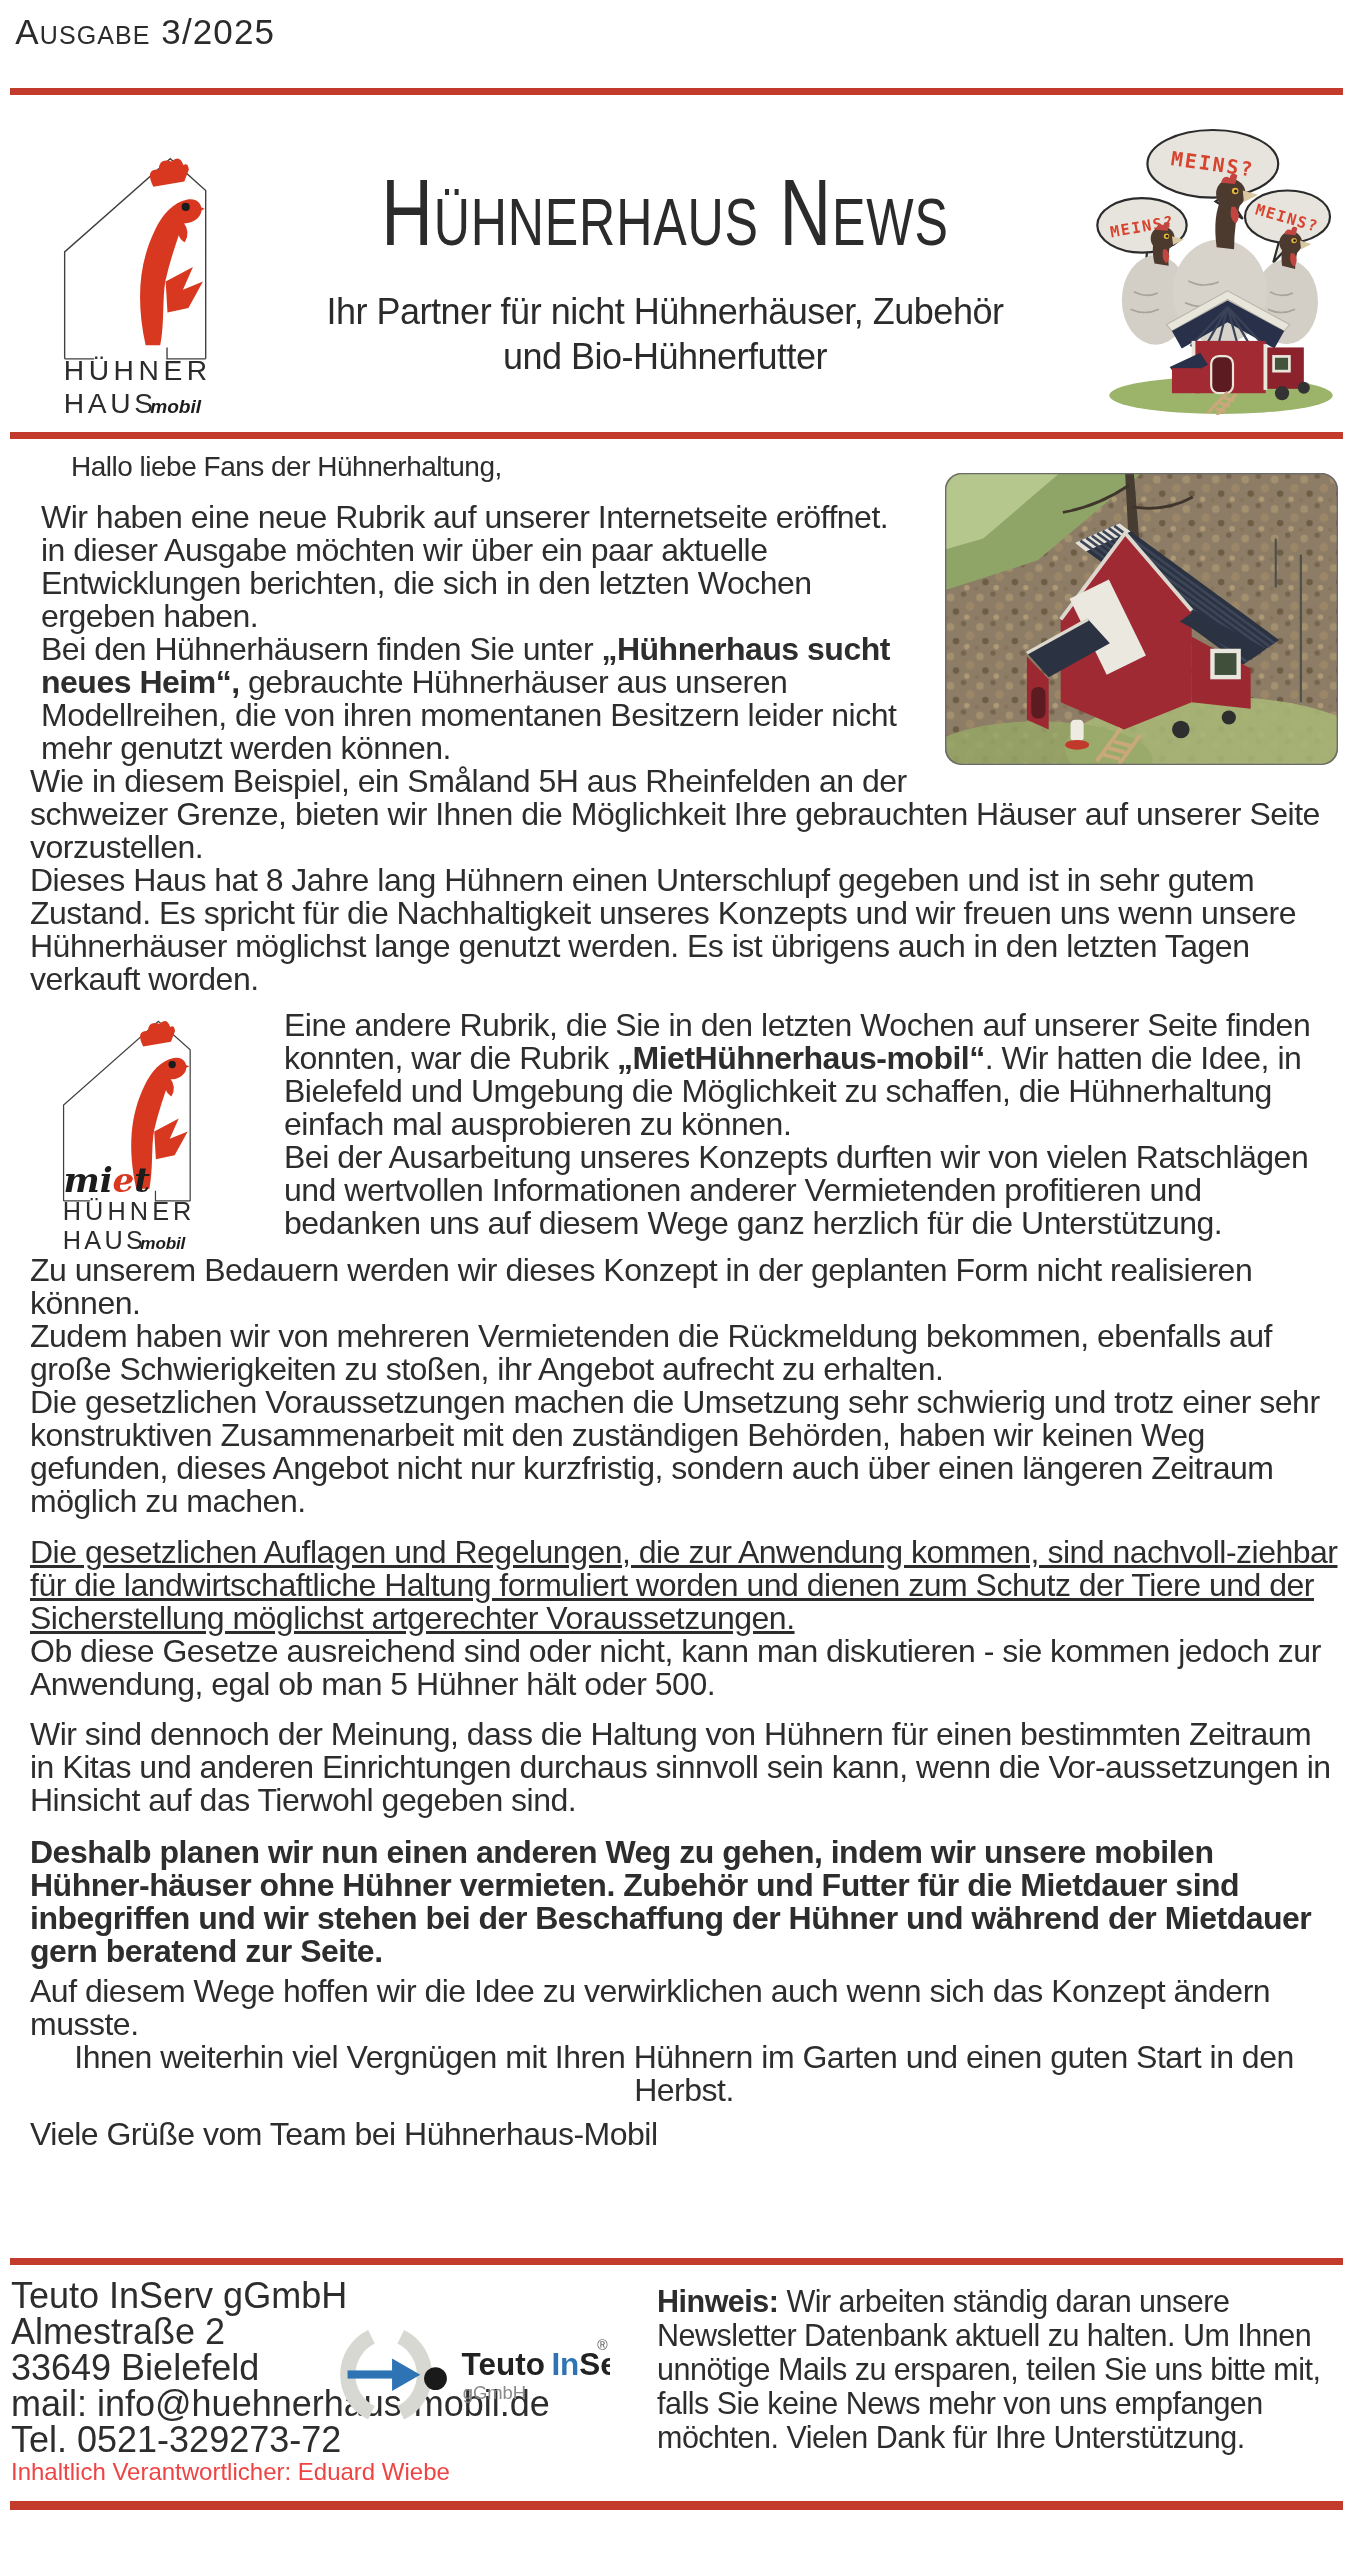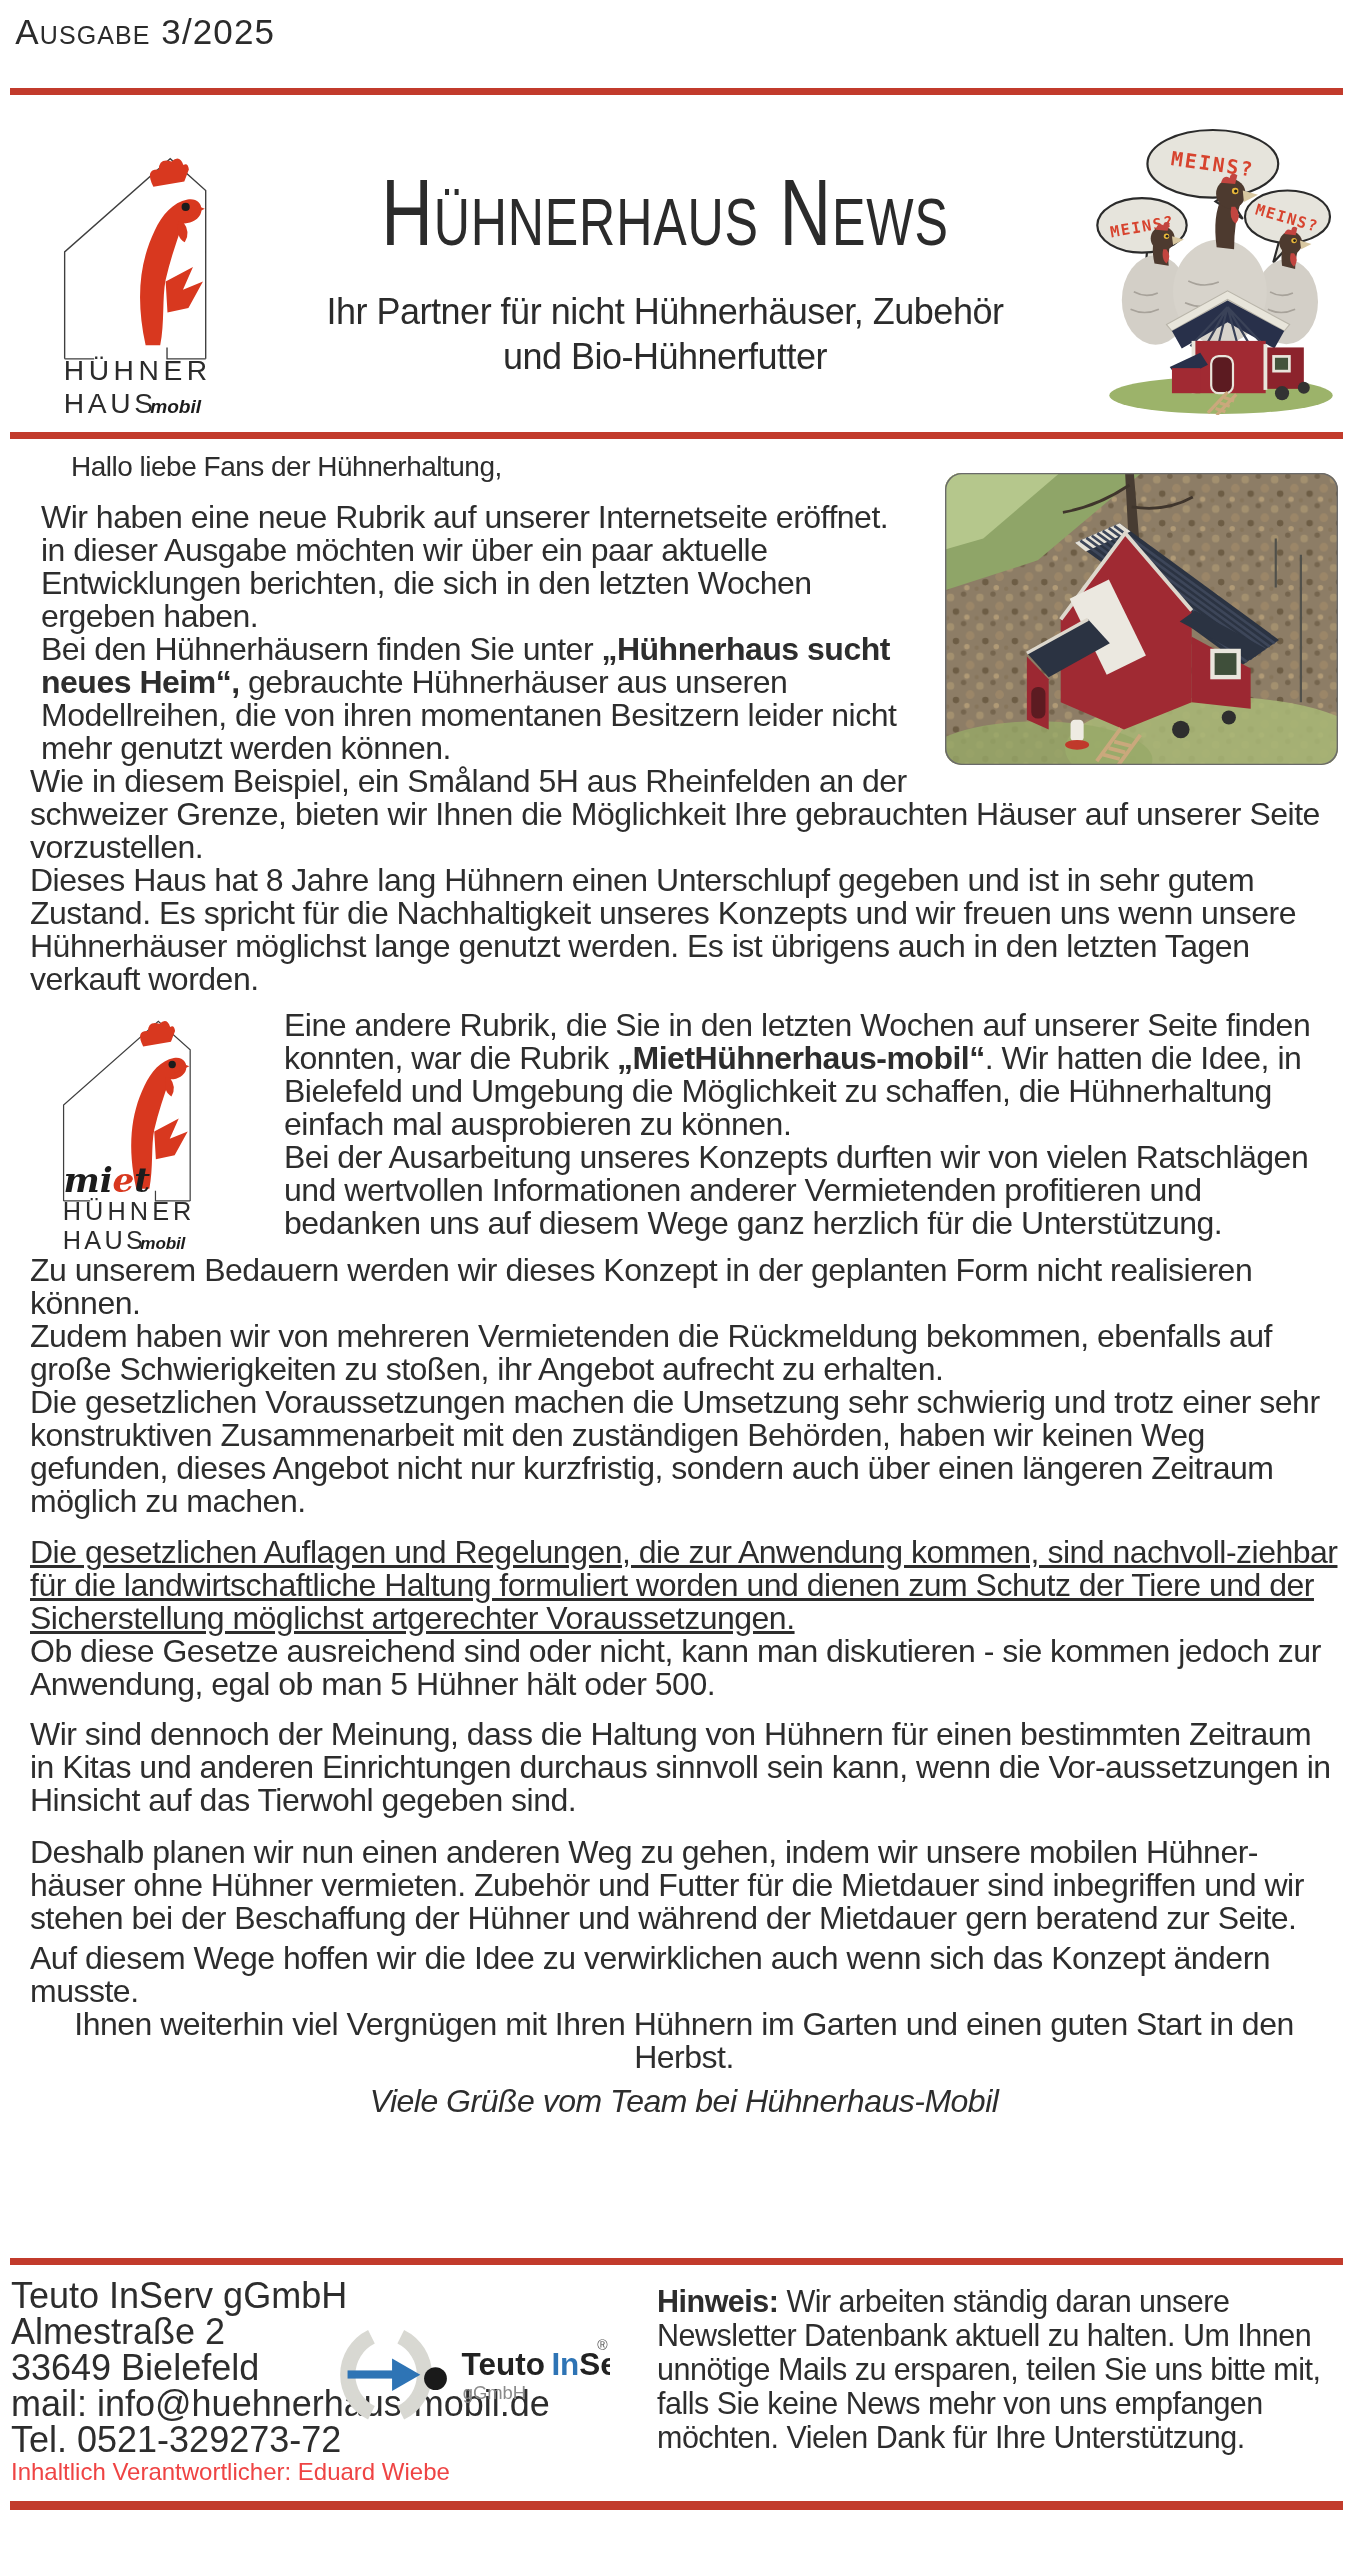--- a/index.html
+++ b/index.html
@@ -27,23 +27,23 @@
   .photo-box{float:right;width:393px;height:292px;margin:26px 0 16.4px 14px;}
   .greeting{font-size:28px;margin:3.3px 0 17.4px 41px !important;}
   .ind{margin-left:11px !important;}
   .mt18{margin-top:9.8px !important;}
   .miet-block{margin-top:13px;}
   .miet-float{float:left;width:254px;height:245px;}
   .miet-float svg{margin-left:21px;}
   .clear{clear:both;}
   .mt34{margin-top:18.5px !important;text-decoration:underline;}
   .mt30{margin-top:16.4px !important;}
-  .mt36{margin-top:19.6px !important;}
+  .mt36{margin-top:19.6px !important;font-weight:bold;}
   .mt12{margin-top:6.5px !important;}
-  .mt20c{margin-top:11px !important;text-align:center;font-style:italic;}
+  .mt20c{margin-top:11px !important;}
   .center{text-align:center;}
   b,.bold{font-weight:bold;}
   
   .footer-left{position:absolute;left:11px;top:2278px;font-size:36px;line-height:36px;color:#2d2d2d;}
   .footer-resp{position:absolute;left:11px;top:2458px;font-size:24px;color:#ef4444;}
   .footer-logo{position:absolute;left:337px;top:2327px;}
   .footer-note{position:absolute;left:657px;top:2284px;width:701px;font-size:30.5px;line-height:34px;
                letter-spacing:-0.5px;color:#2d2d2d;}
 </style>
 </head>

